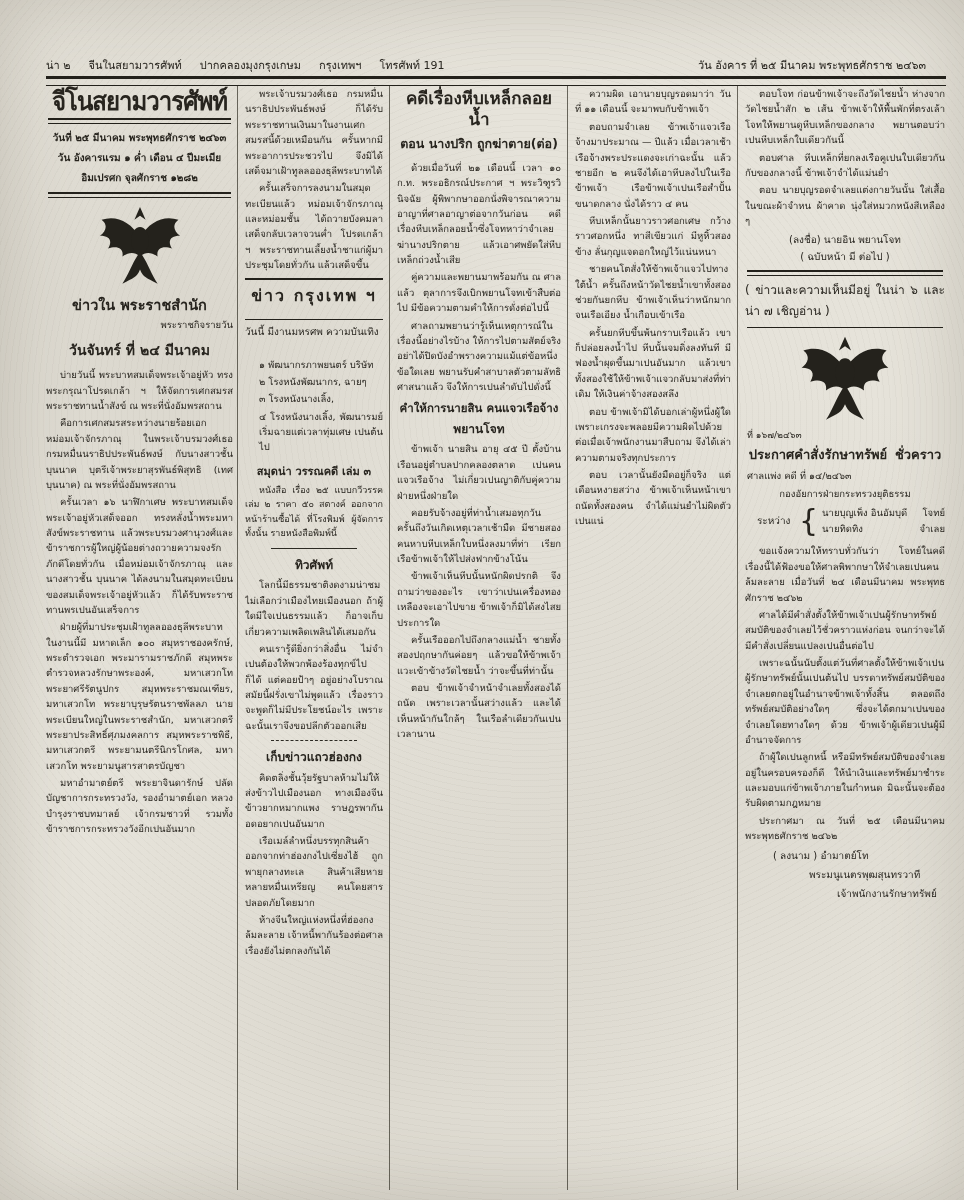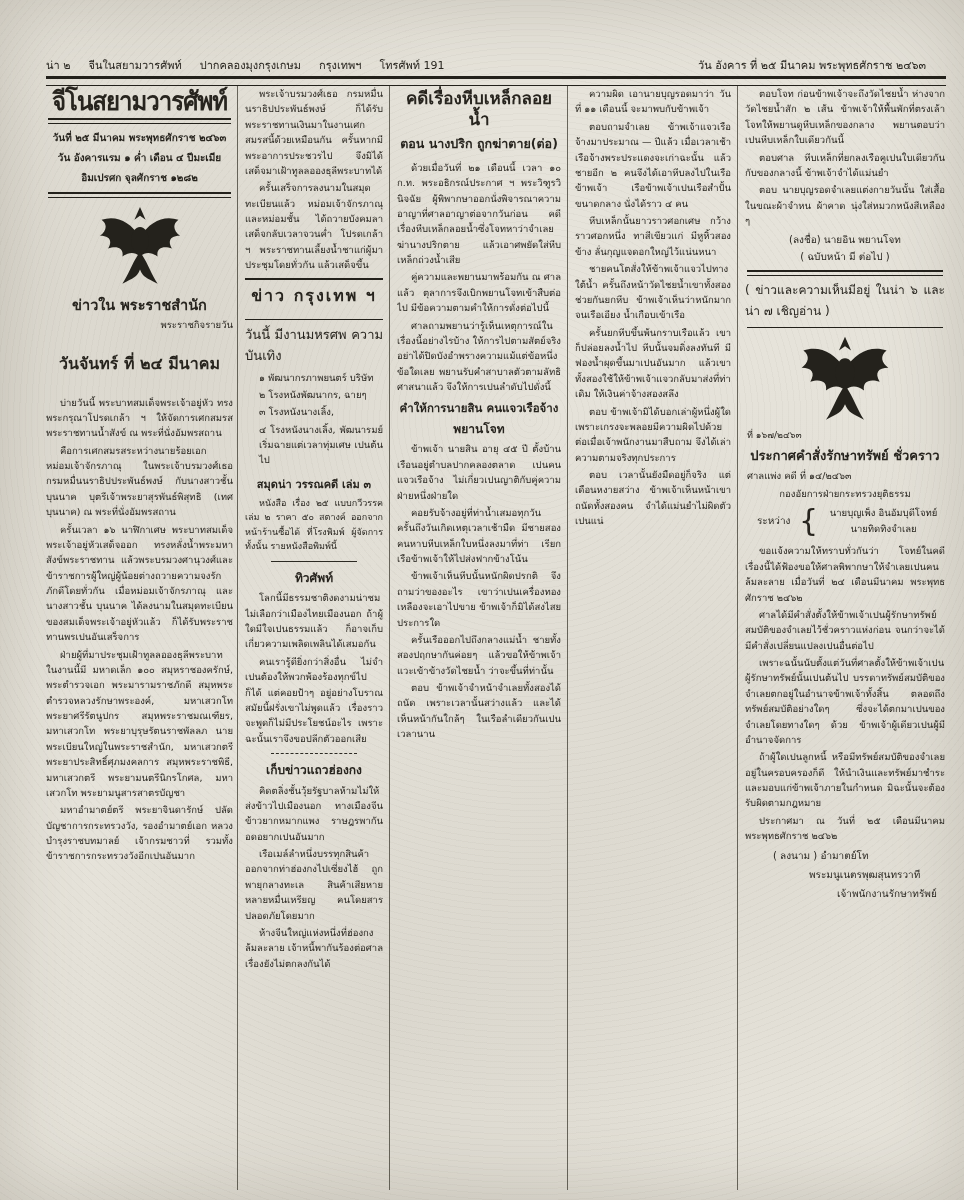--- a/index.html
+++ b/index.html
@@ -53,28 +53,28 @@
   .list-item{margin:0 0 2px 0;text-indent:0;padding-left:14px;position:relative;}
   .divider{border:none;border-top:1.5px solid #2c2a23;width:62%;margin:7px auto;}
   .divider.dash{border-top-style:dashed;}
 
   .headline{font-size:17px;font-weight:bold;text-align:center;line-height:1.25;margin:2px 0 3px 0;}
   .headline2{font-size:12.5px;font-weight:bold;text-align:center;margin:0 0 6px 0;}
   .witness-head{font-size:11.5px;font-weight:bold;text-align:center;margin:5px 0 1px 0;}
 
   .promo{font-size:12px;line-height:1.8;margin:4px 0;}
   .docno{font-size:9px;margin:2px 0 0 2px;}
-  .notice-title{font-size:13px;font-weight:bold;text-align:center;margin:3px 0 2px 0;}
+  .notice-title{font-size:13px;font-weight:bold;text-align:center;margin:3px 0 2px 0;font-family:Liberation Mono, monospace;}
   .court-line{font-size:9.5px;margin:0 0 2px 2px;}
   .dept-line{font-size:9.5px;text-align:center;margin:2px 0 4px 0;}
   .between{display:flex;align-items:center;margin:2px 0 6px 12px;}
   .between .lbl{font-size:10px;width:42px;}
   .between .brace{font-size:30px;font-weight:normal;line-height:1;margin-right:4px;}
   .between .parties{flex:1;}
-  .between .party{display:flex;justify-content:center;font-size:9.5px;line-height:1.7;}
+  .between .party{display:flex;justify-content:space-between;font-size:9.5px;line-height:1.7;}
   .sig{font-size:10px;line-height:1.9;text-indent:0 !important;}
 </style>
 </head>
 <body>
 
 <div class="toprow">
   <span>น่า ๒</span>
   <span>จีนในสยามวารศัพท์</span>
   <span>ปากคลองมุงกรุงเกษม</span>
   <span>กรุงเทพฯ</span>
@@ -101,35 +101,35 @@
     <g fill="#24221c">
       <path d="M60 38 C48 18 30 10 12 16 C20 22 18 30 10 36 C22 36 26 42 20 52 C32 48 40 52 38 62 C46 56 54 56 60 62 C66 56 74 56 82 62 C80 52 88 48 100 52 C94 42 98 36 110 36 C102 30 100 22 108 16 C90 10 72 18 60 38 Z"></path>
       <path d="M60 0 L67 16 L60 11 L53 16 Z"></path>
       <ellipse cx="60" cy="42" rx="11" ry="17"></ellipse>
       <path d="M60 56 C50 70 46 84 38 96 C52 88 56 88 60 78 C64 88 68 88 82 96 C74 84 70 70 60 56 Z"></path>
     </g>
   </svg>
 
   <div class="sec-head">ข่าวใน พระราชสำนัก</div>
   <div class="right" style="font-size:9.5px">พระราชกิจรายวัน</div>
-  <div class="center" style="font-size:16px;font-weight:bold;margin:18px 0">วันจันทร์ ที่ ๒๔ มีนาคม</div>
+  <div class="center" style="font-size:14px;font-weight:bold;margin:6px 0">วันจันทร์ ที่ ๒๔ มีนาคม</div>
   <p>บ่ายวันนี้ พระบาทสมเด็จพระเจ้าอยู่หัว ทรงพระกรุณาโปรดเกล้า ฯ ให้จัดการเศกสมรสพระราชทานน้ำสังข์ ณ พระที่นั่งอัมพรสถาน</p>
   <p>คือการเศกสมรสระหว่างนายร้อยเอก หม่อมเจ้าจักรภาณุ ในพระเจ้าบรมวงศ์เธอ กรมหมื่นนราธิปประพันธ์พงษ์ กับนางสาวชั้น บุนนาค บุตรีเจ้าพระยาสุรพันธ์พิสุทธิ (เทศ บุนนาค) ณ พระที่นั่งอัมพรสถาน</p>
   <p>ครั้นเวลา ๑๖ นาฬิกาเศษ พระบาทสมเด็จพระเจ้าอยู่หัวเสด็จออก ทรงหลั่งน้ำพระมหาสังข์พระราชทาน แล้วพระบรมวงศานุวงศ์และข้าราชการผู้ใหญ่ผู้น้อยต่างถวายความจงรักภักดีโดยทั่วกัน เมื่อหม่อมเจ้าจักรภาณุ และนางสาวชั้น บุนนาค ได้ลงนามในสมุดทะเบียนของสมเด็จพระเจ้าอยู่หัวแล้ว ก็ได้รับพระราชทานพรเปนอันเสร็จการ</p>
   <p>ฝ่ายผู้ที่มาประชุมเฝ้าทูลลอองธุลีพระบาทในงานนี้มี มหาดเล็ก ๑๐๐ สมุหราชองครักษ์, พระตำรวจเอก พระมารามราชภักดี สมุหพระตำรวจหลวงรักษาพระองค์, มหาเสวกโท พระยาศรีรัตนูปกร สมุหพระราชมณเฑียร, มหาเสวกโท พระยาบุรุษรัตนราชพัลลภ นายพระเบียนใหญ่ในพระราชสำนัก, มหาเสวกตรี พระยาประสิทธิ์ศุภมงคลการ สมุหพระราชพิธี, มหาเสวกตรี พระยามนตรีนิกรโกศล, มหาเสวกโท พระยามนูสารสาตรบัญชา</p>
   <p>มหาอำมาตย์ตรี พระยาจินดารักษ์ ปลัดบัญชาการกระทรวงวัง, รองอำมาตย์เอก หลวงบำรุงราชบทมาลย์ เจ้ากรมชาวที่ รวมทั้งข้าราชการกระทรวงวังอีกเปนอันมาก</p>
 </div>
 
 <div class="col" style="left:245px;width:138px">
   <p>พระเจ้าบรมวงศ์เธอ กรมหมื่นนราธิปประพันธ์พงษ์ ก็ได้รับพระราชทานเงินมาในงานเศกสมรสนี้ด้วยเหมือนกัน ครั้นหากมีพระอาการประชวรไป จึงมิได้เสด็จมาเฝ้าทูลลอองธุลีพระบาทได้</p>
   <p>ครั้นเสร็จการลงนามในสมุดทะเบียนแล้ว หม่อมเจ้าจักรภาณุ และหม่อมชั้น ได้ถวายบังคมลาเสด็จกลับเวลาจวนค่ำ โปรดเกล้า ฯ พระราชทานเลี้ยงน้ำชาแก่ผู้มาประชุมโดยทั่วกัน แล้วเสด็จขึ้น</p>
 
   <div class="newsbox-top"></div>
   <div class="newsbox-title">ข่าว กรุงเทพ ฯ</div>
-  <div style="font-size:13px;margin-bottom:3px">วันนี้ มีงานมหรศพ ความบันเทิง</div>
+  <div style="font-size:10px;margin-bottom:16px">วันนี้ มีงานมหรศพ ความบันเทิง</div>
   <div class="list-item">๑  พัฒนากรภาพยนตร์ บริษัท</div>
   <div class="list-item">๒  โรงหนังพัฒนากร, ฉายๆ</div>
   <div class="list-item">๓  โรงหนังนางเลิ้ง,</div>
   <div class="list-item">๔  โรงหนังนางเลิ้ง, พัฒนารมย์ เริ่มฉายแต่เวลาทุ่มเศษ เปนต้นไป</div>
 
   <div class="sub-head" style="font-size:11px;margin-top:8px">สมุดน่า วรรณคดี เล่ม ๓</div>
   <p style="font-size:9px">หนังสือ เรื่อง ๒๕ แบบกวีวรรค เล่ม ๒ ราคา ๕๐ สตางค์ ออกจากหน้าร้านซื้อได้ ที่โรงพิมพ์ ผู้จัดการทั้งนั้น รายหนังสือพิมพ์นี้</p>
   <hr class="divider">
 
   <div class="sub-head">ทิวศัพท์</div>

